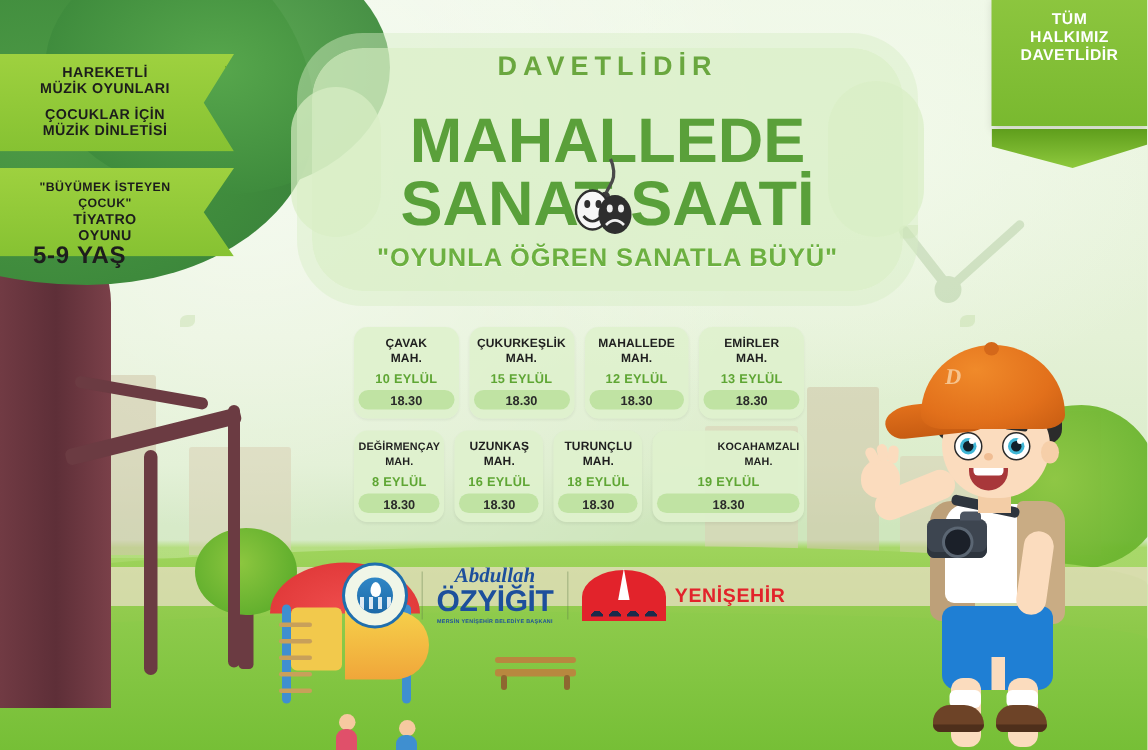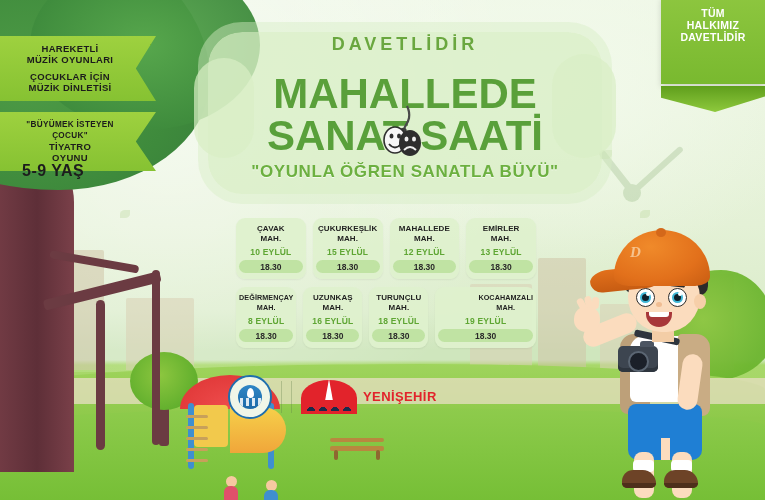--- a/index.html
+++ b/index.html
@@ -386,20 +386,25 @@
     </div>
   </div>
 
   <div class="logos">
     <div class="logo-seal">
       <div class="inner">
           <div class="drop"></div>
         </div>
     </div>
     <div class="vdiv"></div>
+    <div class="oz">
+      <div class="script">Abdullah</div>
+      <div class="big">ÖZYİĞİT</div>
+      <div class="tiny">MERSİN YENİŞEHİR BELEDİYE BAŞKANI</div>
+    </div>
     <div class="vdiv"></div>
     <div class="yt">
       <div class="tent">
         <div class="top"></div>
           <div class="peak"></div>
           <div class="base"></div>
           <div class="seats"></div>
       </div>
       <div class="words">
         <div class="w1">YENİŞEHİR</div>

